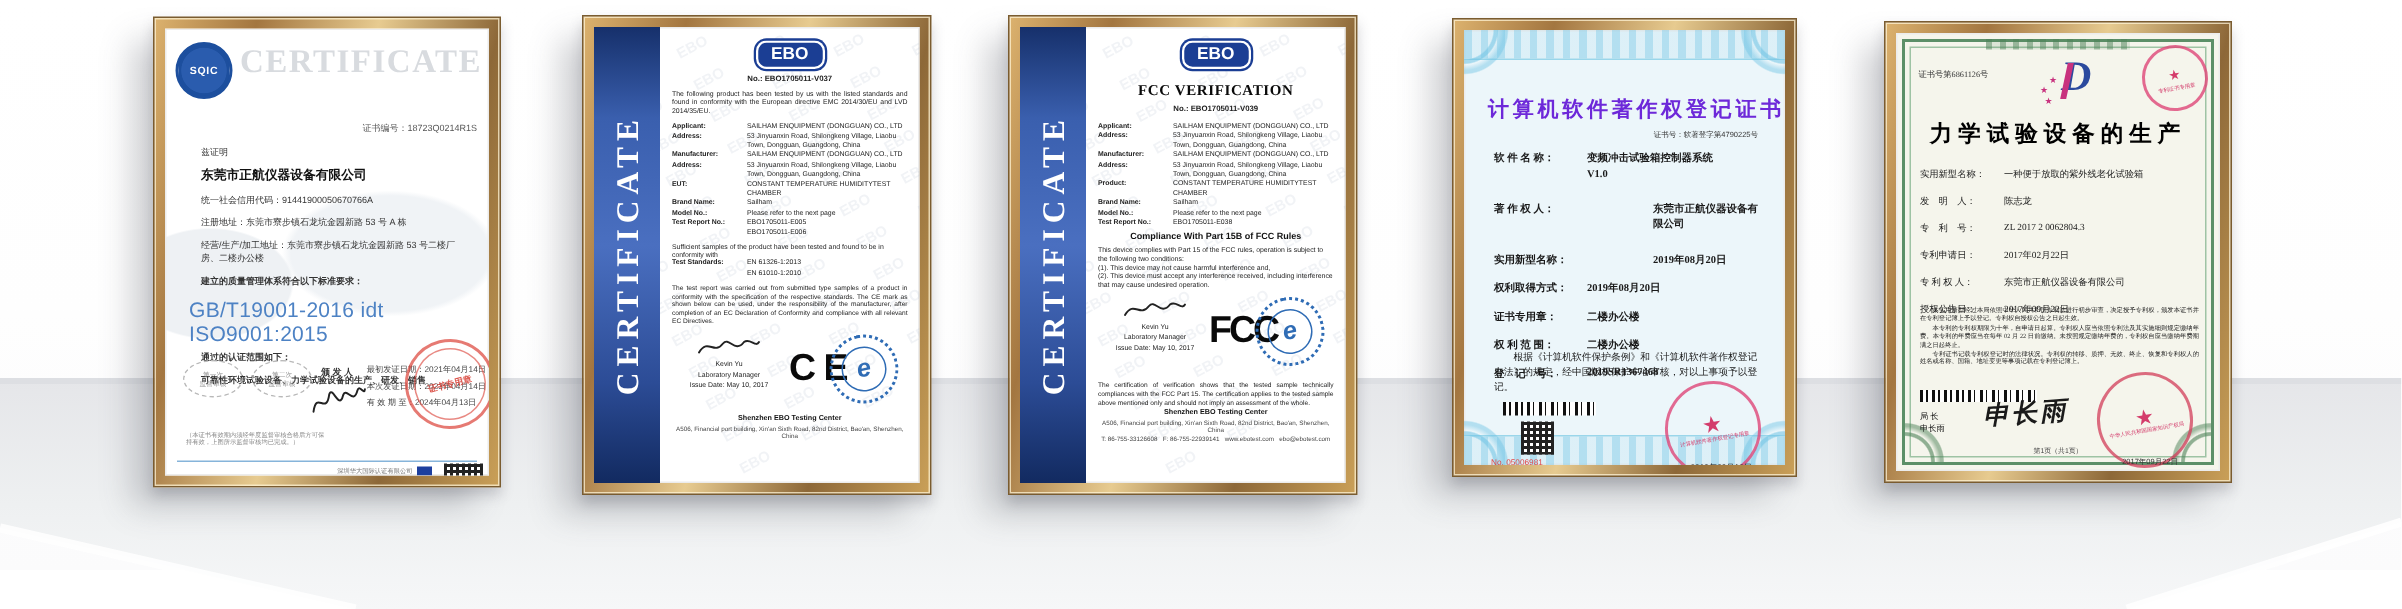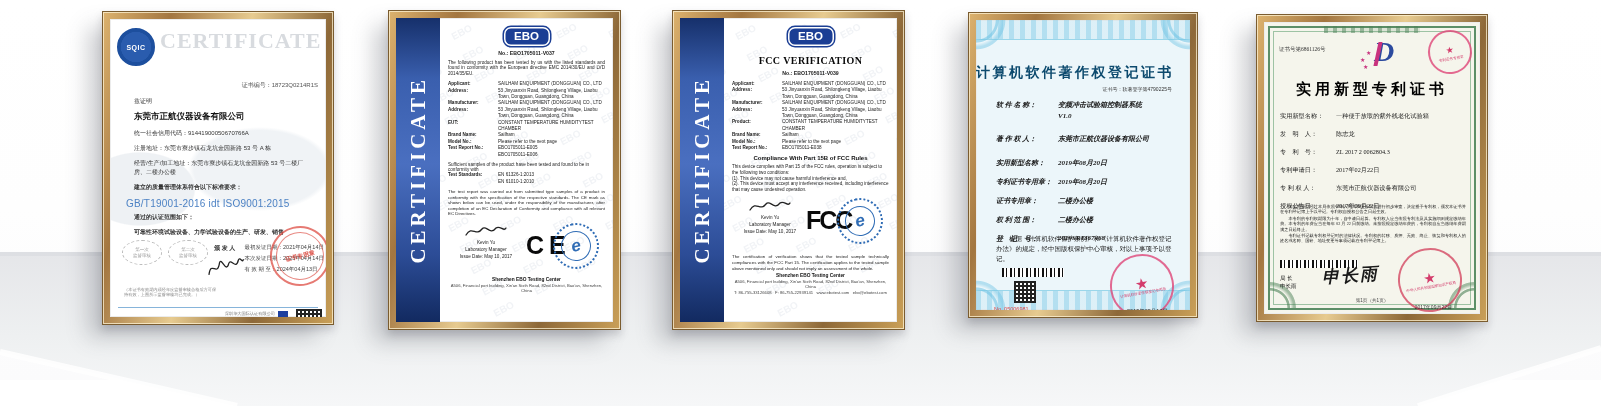--- a/index.html
+++ b/index.html
@@ -36,21 +36,21 @@
      background:radial-gradient(circle at 50% 50%, #2a5cae 0 62%, #1d4f9e 64% 78%, #fff 80% 86%, #1d4f9e 88%);
      border:2px solid #1d4f9e; display:flex; align-items:center; justify-content:center; }
   .c1-logo span { color:#fff; font-size:7px; font-weight:bold; letter-spacing:.5px; }
   .c1-ghost { left:50px; top:9px; font-family:"Liberation Serif",serif; font-weight:bold;
      font-size:22px; color:#d8dbdf; letter-spacing:1px; }
   .c1-title { left:50px; top:33px; font-size:16px; font-weight:bold; color:#1d4f9e; letter-spacing:1px; }
   .c1-no { right:8px; top:62px; font-size:6px; color:#555; }
   .c1-body { left:24px; top:78px; right:14px; font-size:6px; color:#333; }
   .c1-body .sp { margin-top:6px; }
   .c1-company { font-size:8.5px; font-weight:bold; color:#111; margin-top:5px; }
-  .c1-std { font-size:10px; color:#4d82c4; margin:6px 0 4px -8px; letter-spacing:.2px; }
+  .c1-std { font-size:14px; color:#4d82c4; margin:6px 0 4px -8px; letter-spacing:.2px; }
   .c1-b { font-weight:bold; }
   .c1-low { left:0; top:215px; width:218px; height:60px; }
   .oval { position:absolute; width:40px; height:25px; border:1px dashed #b9b9b9; border-radius:50%;
      color:#9a9a9a; font-size:4.5px; text-align:center; padding-top:6px; line-height:5.5px; }
   .c1-issuer { position:absolute; left:104px; top:10px; font-size:6px; font-weight:bold; color:#333; }
   .c1-sig { position:absolute; left:96px; top:20px; transform:rotate(-8deg); }
   .c1-dates { position:absolute; right:4px; top:8px; font-size:5.5px; color:#444; text-align:left; line-height:11px; }
   .c1-stamp { position:absolute; right:-2px; top:-8px; width:60px; height:60px; border-radius:50%;
      border:2px solid rgba(220,70,60,.8); transform:rotate(-14deg); opacity:.9;
      display:flex; align-items:center; justify-content:center; }
@@ -108,28 +108,28 @@
   #cert4 .paper { background:#ecf6fa; }
   .c4-deco { left:0; right:0; height:20px;
      background:repeating-linear-gradient(90deg, rgba(110,195,228,.45) 0 5px, rgba(110,195,228,.12) 5px 11px); }
   .c4-deco.top { top:0; border-bottom:1px solid #9ad6ea; }
   .c4-deco.bot { bottom:0; border-top:1px solid #9ad6ea; }
   .c4-corner { position:absolute; width:34px; height:34px;
      background:radial-gradient(circle at 0 0, transparent 40%, rgba(110,195,228,.55) 42% 46%, transparent 48%,
                 rgba(110,195,228,.45) 56% 60%, transparent 62%); }
   .c4-h1 { top:28px; left:0; right:0; text-align:center; font-size:10.5px; font-weight:bold; color:#111;
      font-family:"Liberation Serif",serif; letter-spacing:2px; }
-  .c4-h2 { top:44px; left:0; right:0; text-align:left; font-size:14px; font-weight:bold; color:#0c4a6e;
+  .c4-h2 { top:44px; left:0; right:0; text-align:right; font-size:14px; font-weight:bold; color:#6d28d9;
      font-family:"Liberation Serif",serif; letter-spacing:2.5px; }
   .c4-no { top:66px; right:18px; font-size:5px; color:#333; }
   .c4-rows { left:20px; top:80px; right:12px; font-family:"Liberation Serif",serif; }
-  .c4row { display:flex; font-size:7px; color:#1a1a1a; margin-bottom:9px;font-style:italic; }
+  .c4row { display:flex; font-size:7px; color:#1a1a1a; margin-bottom:9px; }
   .c4row .rl { width:62px; flex:none; font-weight:bold; }
   .c4row .rv { flex:1; font-weight:600; }
-  .c4row.gap { margin-top:14px; }
+  .c4row.gap { margin-top:14px;gap:44px; }
   .c4-para { left:20px; top:214px; right:14px; font-size:6.5px; color:#1a1a1a; line-height:10px;
      text-indent:2em; font-family:"Liberation Serif",serif; }
   .barcode { background:repeating-linear-gradient(90deg,#111 0 2px,#fff 2px 4px,#111 4px 5px,#fff 5px 8px); }
   .c4-bar { left:26px; top:248px; width:62px; height:9px; }
   .c4-qr { left:38px; top:261px; width:22px; height:22px; }
   .c4-serial { left:18px; top:286px; font-size:5.5px; color:#e04848; }
   .pinkstamp { border-radius:50%; border:2px solid rgba(222,70,120,.8); transform:rotate(-10deg);
      display:flex; flex-direction:column; align-items:center; justify-content:center; text-align:center;
      color:rgba(210,50,100,.95); }
   .pinkstamp .star { font-size:15px; line-height:14px; }
@@ -420,21 +420,21 @@
           </div>
         <div class="c4row gap">
             <span class="rl">著 作 权 人：</span>
             <span class="rv">东莞市正航仪器设备有限公司</span>
           </div>
         <div class="c4row gap">
             <span class="rl">实用新型名称：</span>
             <span class="rv">2019年08月20日</span>
           </div>
         <div class="c4row">
-            <span class="rl">专利证书专用章：</span>
+            <span class="rl">权利取得方式：</span>
             <span class="rv">2019年08月20日</span>
           </div>
         <div class="c4row">
             <span class="rl">证书专用章：</span>
             <span class="rv">二楼办公楼</span>
           </div>
         <div class="c4row">
             <span class="rl">权 利 范 围：</span>
             <span class="rv">二楼办公楼</span>
           </div>
@@ -466,21 +466,21 @@
         <span class="d">D</span>
           <span class="bar"></span>
         <span class="st" style="left:0;top:16px;">★</span>
         <span class="st" style="left:6px;top:9px;">★</span>
         <span class="st" style="left:3px;top:23px;">★</span>
       </div>
       <div class="pinkstamp c5-stamp-tr">
         <div class="star" style="font-size:9px;">★</div>
         <div class="s1">专利证书专用章</div>
       </div>
-      <div class="abs c5-title">实用新型专利证书</div>
+      <div class="abs c5-title">力学试验设备的生产</div>
       <div class="abs c5-rows">
         <div class="c5row">
             <span class="rl">实用新型名称：</span>
             <span class="rv">一种便于放取的紫外线老化试验箱</span>
           </div>
         <div class="c5row">
             <span class="rl">发　明　人：</span>
             <span class="rv">陈志龙</span>
           </div>
         <div class="c5row">

